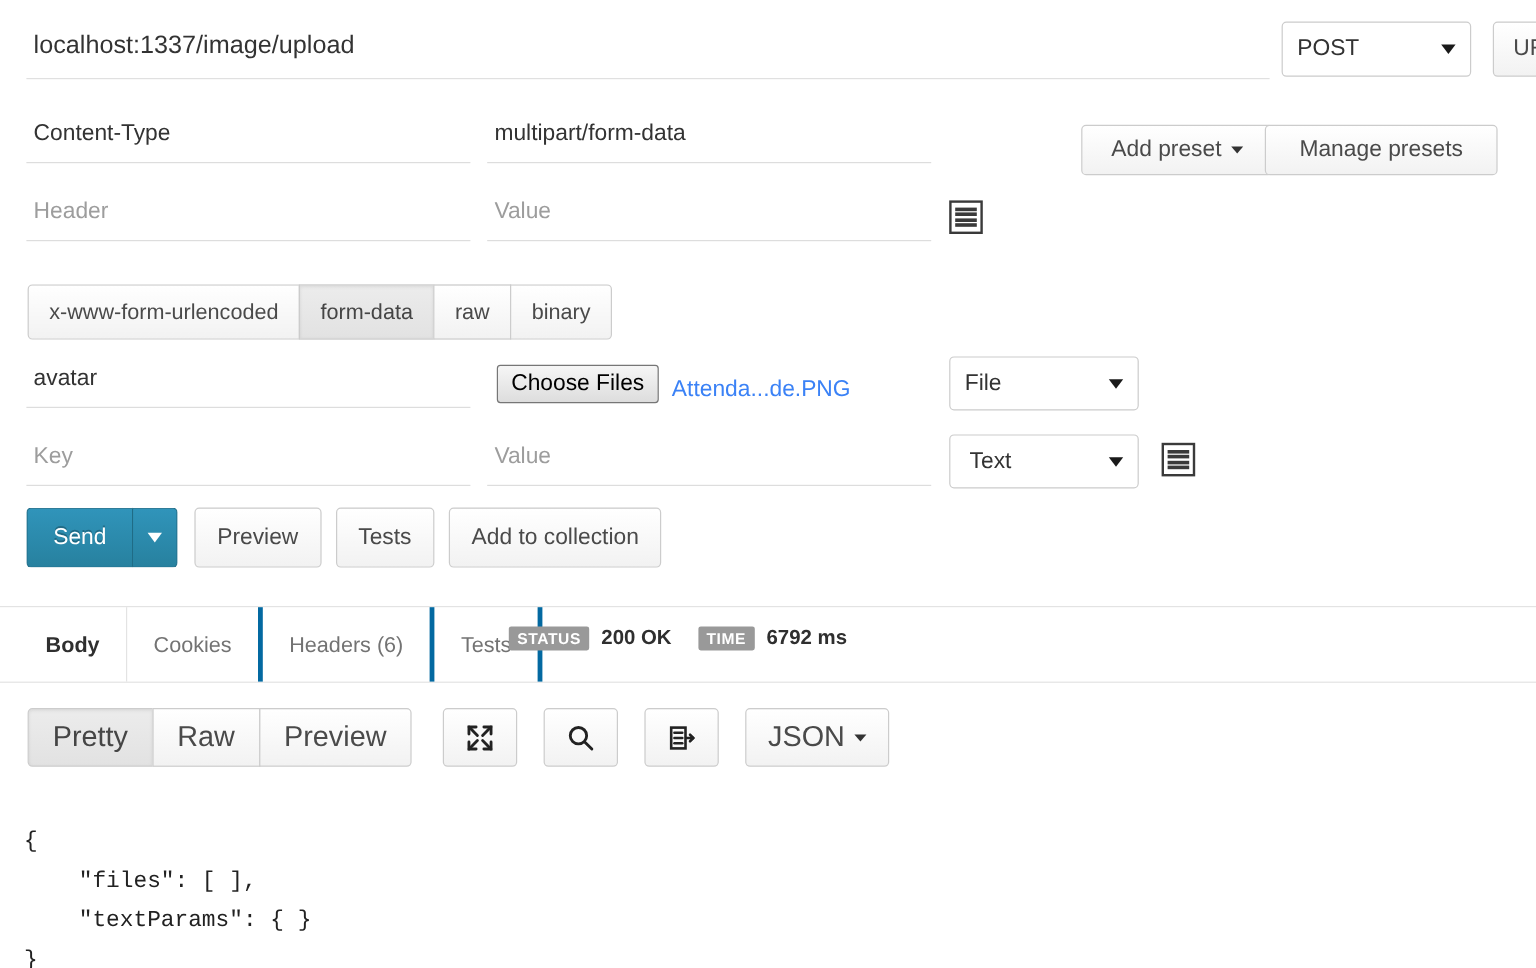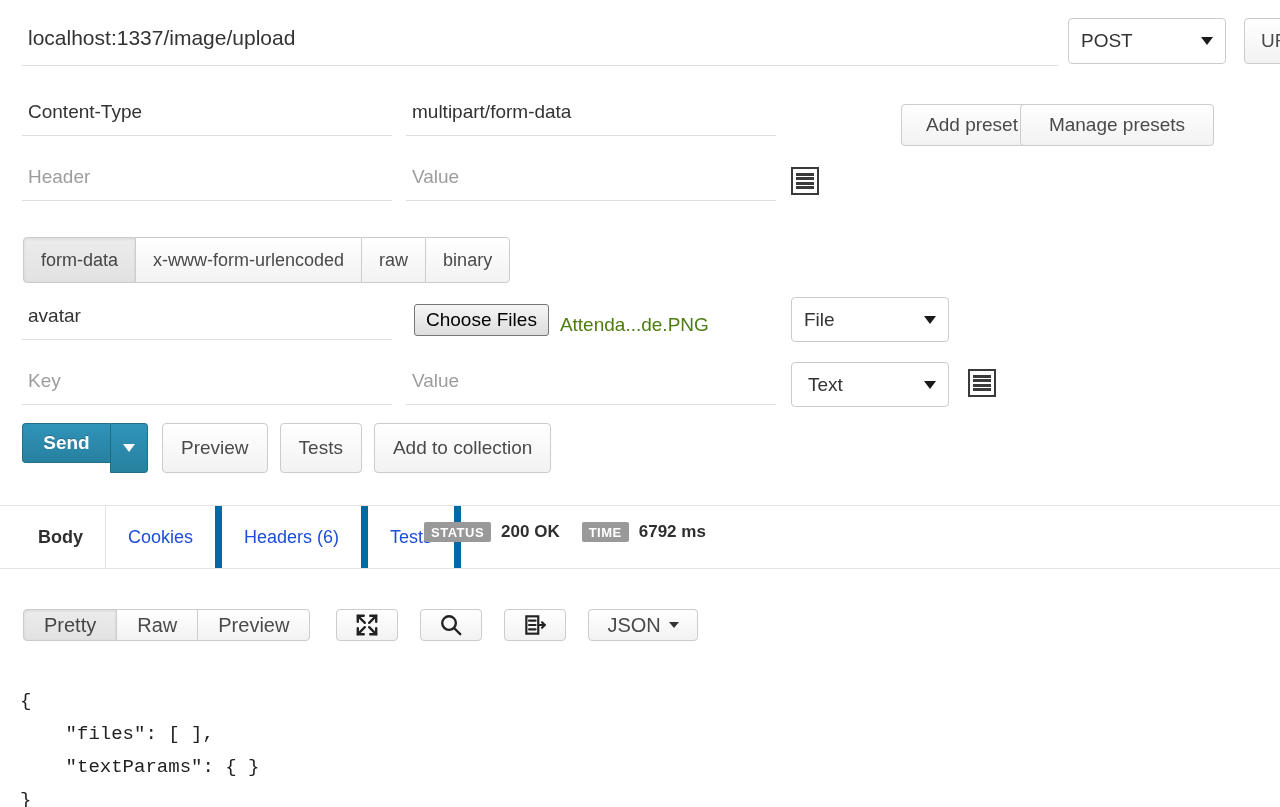--- a/index.html
+++ b/index.html
@@ -114,21 +114,21 @@
 
   
   .hdr-key { left: 22px; width: 370px; height: 40px; }
   .hdr-val { left: 406px; width: 370px; height: 40px; }
   #hdr-key-1, #hdr-val-1 { top: 96px; }
   #hdr-key-2, #hdr-val-2 { top: 161px; }
 
   #headers-bulk-edit { left: 791px; top: 167px; }
 
   #add-preset-button   { left: 901px; top: 104px; width: 160px; height: 42px; }
-  #manage-presets-button { left: 1020px; top: 104px; width: 194px; height: 42px; }
+  #manage-presets-button { left: 1054px; top: 104px; width: 194px; height: 42px; }
 
   
   #body-type-tabs { left: 23px; top: 237px; }
   #body-type-tabs .btn { height: 46px; font-size: 18px; padding: 0 17px; }
 
   
   .fd-key { left: 22px; width: 370px; height: 40px; }
   #fd-key-1 { top: 300px; }
   #fd-key-2 { top: 365px; }
 
@@ -139,21 +139,21 @@
     font-size: 19px;
     color: #000000;
     background-image: linear-gradient(to bottom, #f6f6f6 0%, #dddddd 100%);
     background-color: #efefef;
     border: 1px solid #767676;
     border-radius: 3px;
     padding: 4px 11px;
     cursor: pointer;
   }
   #chosen-file-name {
-    font-size: 19px; color: #4d7c0f; margin-left: 11px; white-space: nowrap;
+    font-size: 19px; color: #3b82f6; margin-left: 11px; white-space: nowrap;
   }
   #fd-val-2 { left: 406px; top: 365px; width: 370px; height: 40px; }
 
   #fd-type-1 { left: 791px; top: 297px; width: 158px; height: 45px; }
   #fd-type-2 { left: 791px; top: 362px; width: 158px; height: 45px; padding-left: 16px; }
   #formdata-bulk-edit { left: 968px; top: 369px; }
 
   
   .bulk-icon {
     width: 28px; height: 28px;
@@ -166,31 +166,31 @@
     padding: 3px 3px;
     cursor: pointer;
   }
   .bulk-icon i { display: block; height: 3px; background: #3a3a3a; }
 
   
   #action-row { left: 22px; top: 423px; display: flex; align-items: flex-start; }
   #send-group { display: inline-flex; margin-right: 14px; }
   #send-button {
     box-sizing: border-box;
-    height: 40px;
+    height: 50px;
     min-width: 88px;
     display: inline-flex; align-items: center; justify-content: center;
     background-image: linear-gradient(to bottom, #3094ba 0%, #27819f 100%);
     background-color: #2c8cae;
     border: 1px solid #236f8a;
     border-right: none;
     border-radius: 4px 0 0 4px;
     color: #ffffff;
     font-size: 19px;
-    font-weight: bold;
+    font-weight: normal;
     cursor: pointer;
     text-shadow: 0 -1px 0 rgba(0,0,0,0.25);
   }
   #send-caret-button {
     box-sizing: border-box;
     height: 50px; width: 38px;
     display: inline-flex; align-items: center; justify-content: center;
     background-image: linear-gradient(to bottom, #3094ba 0%, #27819f 100%);
     background-color: #2c8cae;
     border: 1px solid #236f8a;
@@ -211,22 +211,22 @@
   #sep-1 { top: 505px; }
   #sep-2 { top: 568px; }
 
   
   #response-tabs { left: 0px; top: 506px; display: flex; align-items: stretch; height: 62px; }
   .rtab {
     box-sizing: border-box;
     display: flex; align-items: center; justify-content: center;
     padding: 0 22px;
     font-size: 18px;
-    color: #1d4ed8;
-    border-right: 7px solid #0369a1;
+    color: #737373;
+    border-right: 4px solid #0369a1;
     cursor: pointer;
     background: transparent;
     white-space: nowrap;
   }
   .rtab.active {
     color: #2f2f2f;
     font-weight: bold;
     border-right: 1px solid #e3e3e3;
     padding-left: 38px;
   }
@@ -248,21 +248,21 @@
     font-size: 17px;
     font-weight: bold;
     color: #2f2f2f;
     margin: 0 22px 0 10px;
     white-space: nowrap;
   }
   .meta-val.last { margin-right: 0; }
 
   
   #body-toolbar { left: 23px; top: 590px; display: flex; align-items: center; }
-  #body-toolbar .btn { height: 32px; font-size: 20px; padding: 0 20px; margin-top: 19px; }
+  #body-toolbar .btn { height: 49px; font-size: 24px; padding: 0 20px; }
   #format-group { margin-right: 26px; }
   #body-toolbar .icon-btn {
     width: 62px; padding: 0;
     margin-right: 22px;
     border-radius: 4px;
   }
   #body-toolbar #json-select-button { border-radius: 4px; padding: 0 18px; }
 
   
   .svg-ico { display: block; }
@@ -309,25 +309,25 @@
 <div class="btn abs" id="add-preset-button">
   <span>Add preset</span>
   <span class="caret"></span>
 </div>
 
 <div class="btn abs" id="manage-presets-button">
   <span>Manage presets</span>
 </div>
 
 <div class="btn-group abs" id="body-type-tabs">
+  <div class="btn">
+    <span>x-www-form-urlencoded</span>
+  </div>
   <div class="btn active-tab">
     <span>form-data</span>
-  </div>
-  <div class="btn">
-    <span>x-www-form-urlencoded</span>
   </div>
   <div class="btn">
     <span>raw</span>
   </div>
   <div class="btn">
     <span>binary</span>
   </div>
 </div>
 
 <input class="uline abs fd-key" id="fd-key-1" value="avatar" style="">

